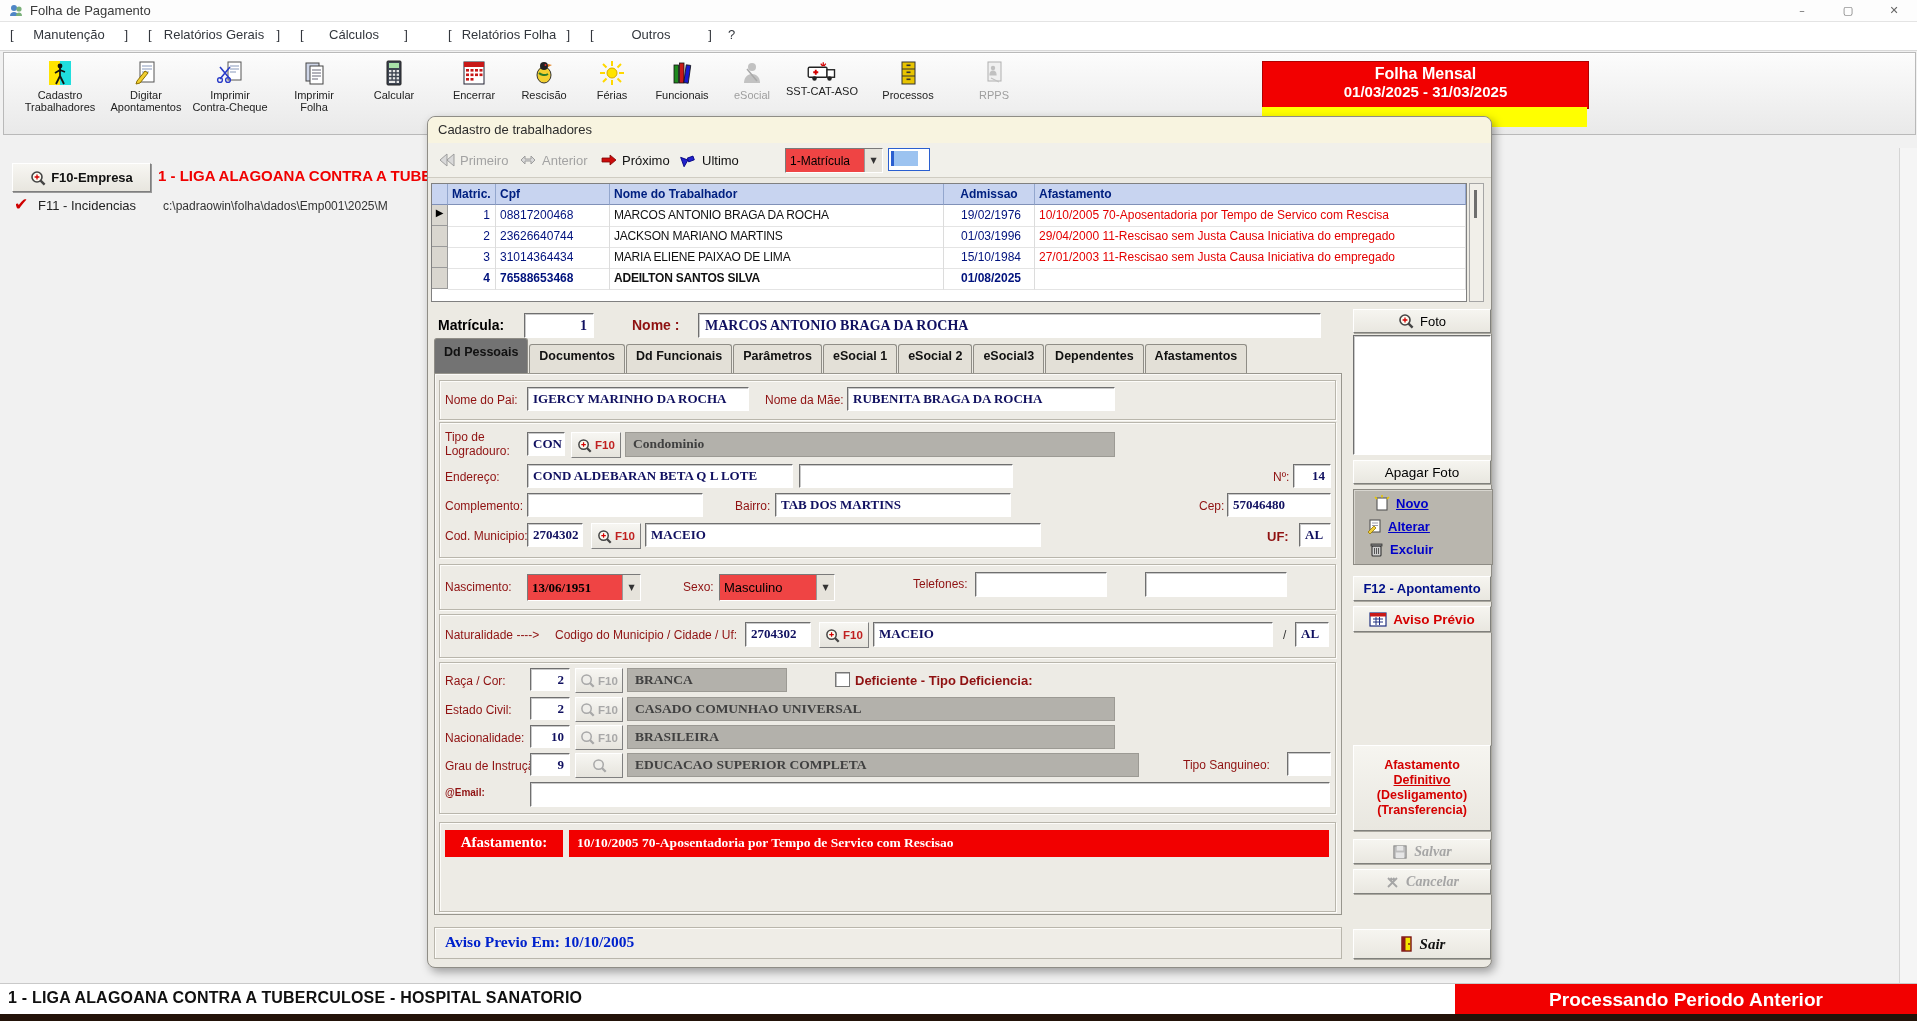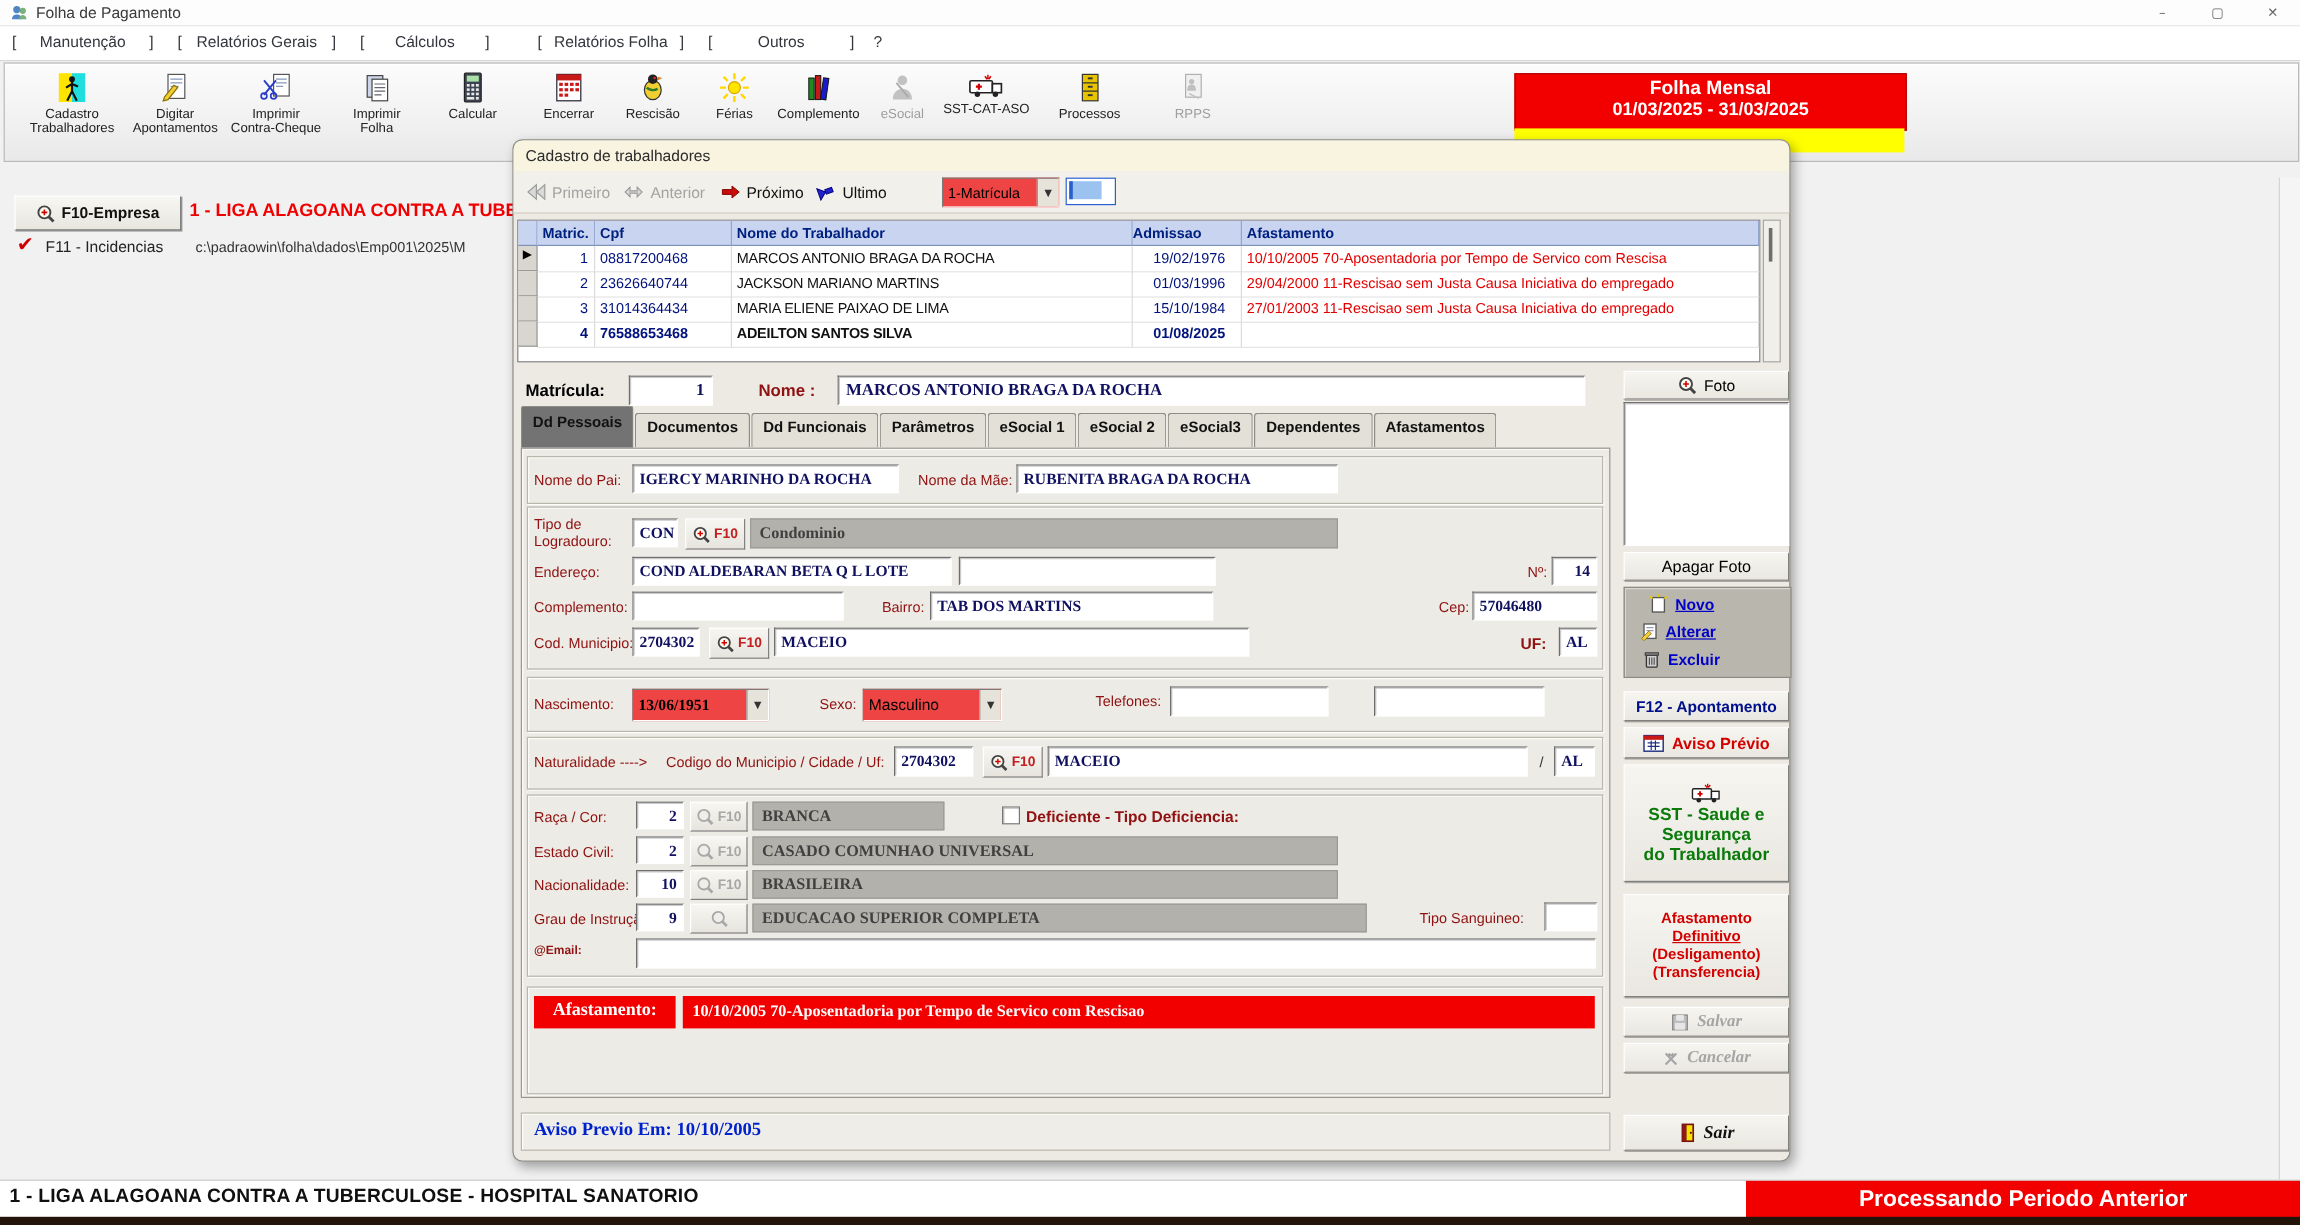--- a/index.html
+++ b/index.html
@@ -350,21 +350,21 @@
           <div></div>
         </div>
     </div>
     <div class="abs tbtn" style="left:636px">
       <svg class="ic" width="30" height="28" viewBox="0 0 30 28">
           <rect x="7" y="6" width="4.5" height="18" fill="#1f8a1f" stroke="#111" stroke-width=".8"></rect>
           <rect x="12.5" y="4" width="4.5" height="20" fill="#c81818" stroke="#111" stroke-width=".8"></rect>
           <rect x="18" y="6" width="4.5" height="18" fill="#1a1acc" stroke="#111" stroke-width=".8" transform="rotate(8 20 15)"></rect>
         </svg>
       <div class="lbl">
-          <div>Complemento</div>
+          <div>Funcionais</div>
           <div></div>
         </div>
     </div>
     <div class="abs tbtn dis" style="left:706px">
       <svg class="ic" width="30" height="28" viewBox="0 0 30 28">
           <circle cx="15" cy="8" r="4" fill="#c2c2c2"></circle>
           <path d="M7 24c0-6 4-9 8-9s8 3 8 9z" fill="#c2c2c2"></path>
           <path d="M10 10l10 12" stroke="#aaa" stroke-width="1.5"></path>
         </svg>
       <div class="lbl">
@@ -463,21 +463,21 @@
       <div class="abs searchbox" style="top:5px">
         <div class="searchfill"></div>
       </div>
     </div>
 
     <div class="abs grid">
       <div class="g-h"></div>
       <div class="g-h" style="text-align:left">Matric.</div>
       <div class="g-h">Cpf</div>
       <div class="g-h">Nome do Trabalhador</div>
-      <div class="g-h" style="text-align:left;padding-left:0">Admissao</div>
+      <div class="g-h" style="text-align:center;padding-left:0">Admissao</div>
       <div class="g-h">Afastamento</div>
 
       <div class="g-sel glyph">▶</div>
       <div class="g-c c-m">1</div>
       <div class="g-c c-cpf">08817200468</div>
       <div class="g-c c-nome">MARCOS ANTONIO BRAGA DA ROCHA</div>
       <div class="g-c c-adm">19/02/1976</div>
       <div class="g-c c-afa">10/10/2005  70-Aposentadoria por Tempo de Servico com Rescisa</div>
 
       <div class="g-sel"></div>
@@ -688,28 +688,20 @@
 
     <div class="sidebtn" style="top:459px;height:25px;font-weight:bold;font-size:13px;color:#00108a">
       <span>F12 - Apontamento</span>
     </div>
     <div class="sidebtn" style="top:489px;height:26px;font-weight:bold;font-size:13.5px;color:#d40000">
       <svg class="ic" width="18" height="16" viewBox="0 0 18 16">
           <use href="#cal"></use>
         </svg>
       <span>Aviso Prévio</span>
     </div>
-    <div class="sidebtn" style="top:520px;height:98px;flex-direction:column;gap:1px;font-weight:bold;font-size:14.5px;color:#0a7a0a">
-      <svg class="ic" width="26" height="19" viewBox="0 0 24 18">
-          <use href="#amb"></use>
-        </svg>
-      <span>SST - Saude e</span>
-      <span>Segurança</span>
-      <span>do Trabalhador</span>
-    </div>
     <div class="sidebtn" style="top:628px;height:86px;flex-direction:column;gap:0;font-weight:bold;font-size:12.5px;color:#d40000;line-height:15px">
       <span>Afastamento</span>
       <span style="text-decoration:underline">Definitivo</span>
       <span>(Desligamento)</span>
       <span>(Transferencia)</span>
     </div>
     <div class="sidebtn dis" style="top:722px;height:25px;font-family:'Liberation Serif',serif;font-style:italic;font-weight:bold;font-size:14px">
       <svg class="ic" width="16" height="16" viewBox="0 0 17 17">
           <use href="#floppy"></use>
         </svg>

